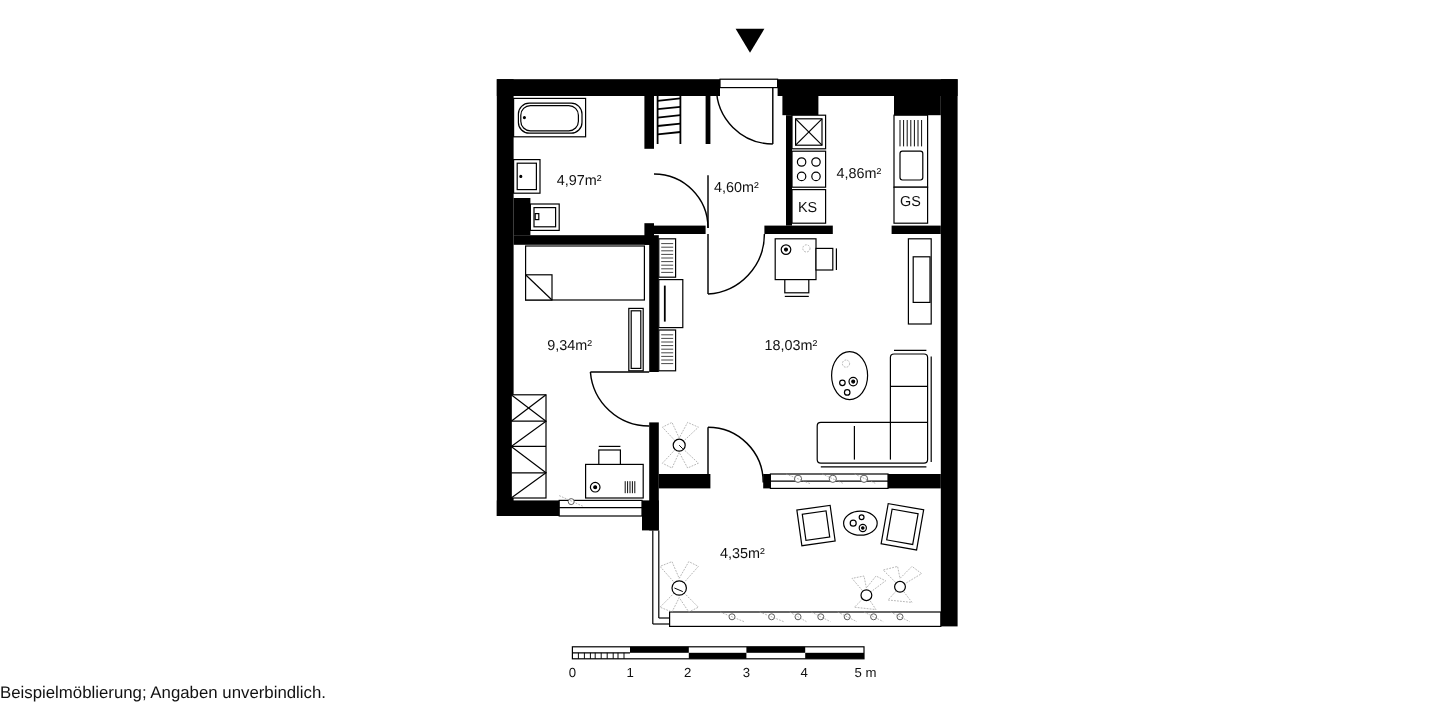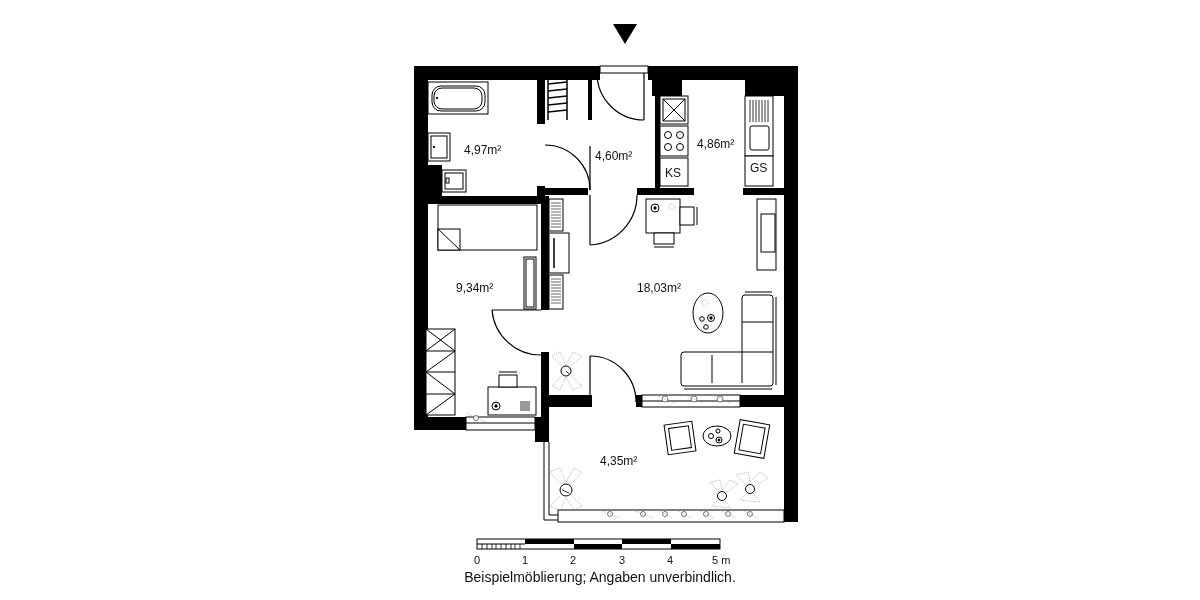--- a/index.html
+++ b/index.html
@@ -1,21 +1,21 @@
 <!DOCTYPE html>
 <html><head>
   <meta charset="utf-8">
   <style>
     html, body { margin: 0; padding: 0; background: #ffffff; }
     body { width: 1200px; height: 600px; position: relative; overflow: hidden; font-family: "Liberation Sans", sans-serif; }
     #plan { position: absolute; left: 0; top: 0; width: 1200px; height: 600px; }
     .room-label { font-family: "Liberation Sans", sans-serif; font-size: 12px; fill: #111; }
     .appl-label { font-family: "Liberation Sans", sans-serif; font-size: 12px; fill: #111; }
     .scale-label { font-family: "Liberation Sans", sans-serif; font-size: 11px; fill: #111; }
-    .disclaimer { position: absolute; left: 0; top: 569px; width: 1200px; text-align: center; font-size: 14px; color: #111; font-family: "Liberation Sans", sans-serif; }
+    .disclaimer { position: absolute; left: 0; top: 569px; width: 1200px; text-align: left; font-size: 14px; color: #111; font-family: "Liberation Sans", sans-serif; }
     .plant { stroke: #999; stroke-width: 0.6; fill: none; stroke-dasharray: 1.5 1; }
   </style>
 </head>
 <body>
 
 <svg id="plan" viewBox="0 0 1200 600" xmlns="http://www.w3.org/2000/svg">
 
   <polygon points="613,24 637,24 625,44" fill="#000"></polygon>
 
   <g fill="#000">

